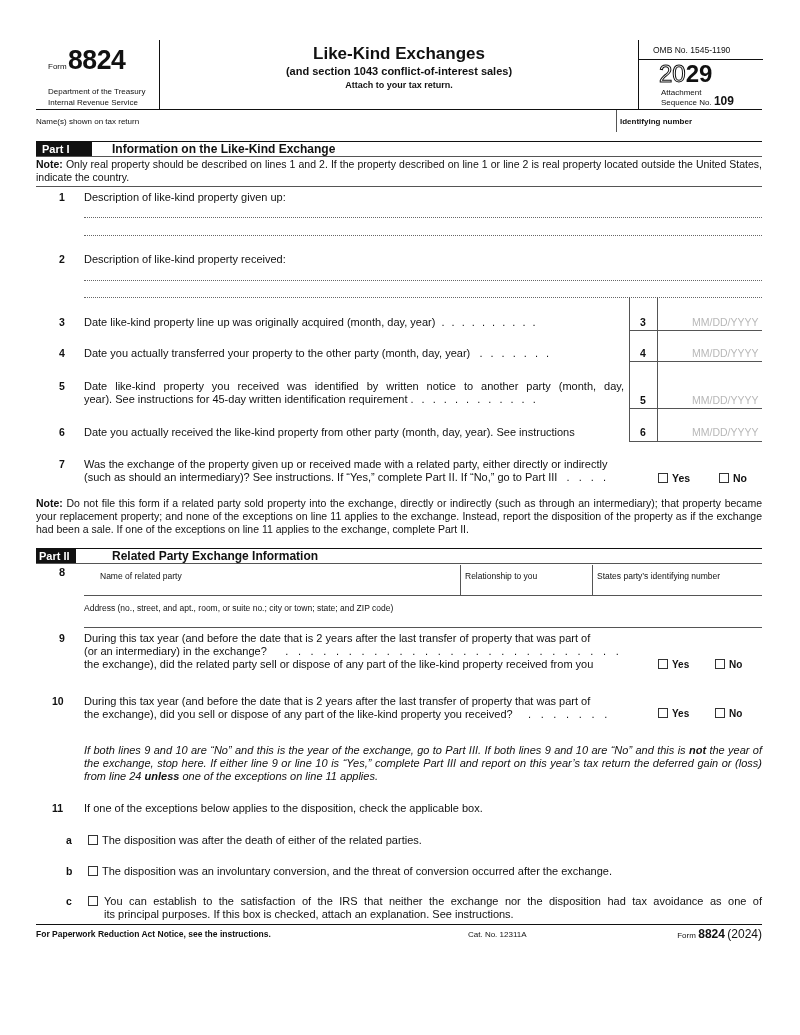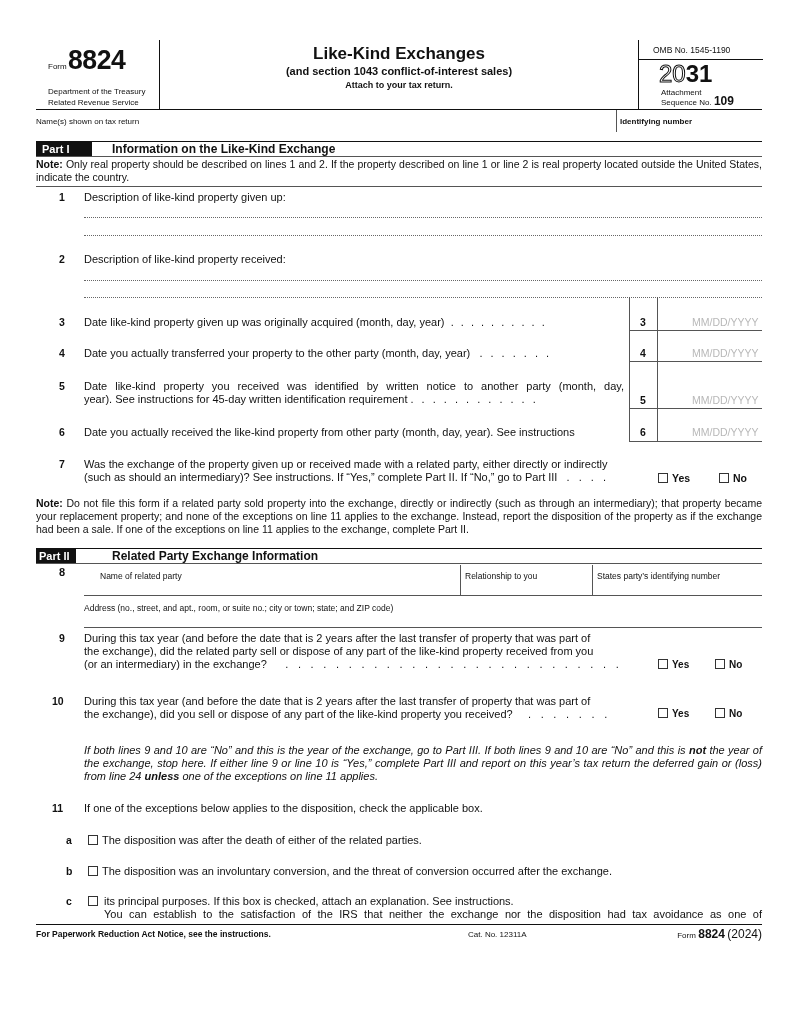--- a/index.html
+++ b/index.html
@@ -43,34 +43,34 @@
   .italic { font-style: italic; }
 </style>
 </head>
 <body>
 
 <div class="abs hdr-left">
   <span class="form-word">Form</span>
   <span class="form-num">8824</span>
   <div class="dept">
     <div>Department of the Treasury</div>
-    <div>Related Revenue Service</div>
+    <div>Internal Revenue Service</div>
   </div>
 </div>
 
 <div class="abs hdr-center">
   <div class="title">Like-Kind Exchanges</div>
   <div class="subtitle">(and section 1043 conflict-of-interest sales)</div>
   <div class="attach">Attach to your tax return.</div>
 </div>
 
 <div class="abs hdr-right">
   <span class="omb">OMB No. 1545-1190</span>
   <div class="omb-line"></div>
-  <div class="year"><span class="outline">20</span><span class="solid">31</span></div>
+  <div class="year"><span class="outline">20</span><span class="solid">29</span></div>
   <div class="attachment">
     <div>Attachment</div>
     <div><span>Sequence No.</span> <span class="seq-no">109</span></div>
   </div>
 </div>
 
 <div class="abs rule-thick" style="left:36px;top:109px;width:726px;"></div>
 
 <div class="abs" style="left:36px;top:110px;width:580px;height:22px;">
   <span class="small">Name(s) shown on tax return</span>
@@ -95,21 +95,21 @@
 
 <div class="abs ln" style="left:59px;top:253px;">2</div>
 <div class="abs txt" style="left:84px;top:253px;">Description of like-kind property received:</div>
 <div class="abs dots-line" style="top:280px;"></div>
 <div class="abs dots-line" style="top:297px;"></div>
 
 <div class="abs vline" style="left:629px;top:297px;height:145px;"></div>
 <div class="abs vline" style="left:657px;top:297px;height:145px;"></div>
 
 <div class="abs ln" style="left:59px;top:316px;">3</div>
-<div class="abs txt" style="left:84px;top:316px;"><span>Date like-kind property given up was originally acquired (month, day, year)</span>&nbsp;&nbsp;<span style="letter-spacing:2px;">. . . . . . . . . .</span></div>
+<div class="abs txt" style="left:84px;top:316px;"><span>Date like-kind property line up was originally acquired (month, day, year)</span>&nbsp;&nbsp;<span style="letter-spacing:2px;">. . . . . . . . . .</span></div>
 <div class="abs ln" style="left:640px;top:316px;">3</div>
 <div class="abs date-ph" style="left:668px;top:316px;">MM/DD/YYYY</div>
 <div class="abs hline" style="left:629px;top:330px;width:133px;"></div>
 
 <div class="abs ln" style="left:59px;top:347px;">4</div>
 <div class="abs txt" style="left:84px;top:347px;"><span>Date you actually transferred your property to the other party (month, day, year)</span>&nbsp;&nbsp;&nbsp;<span style="letter-spacing:2.5px;">. . . . . . .</span></div>
 <div class="abs ln" style="left:640px;top:347px;">4</div>
 <div class="abs date-ph" style="left:668px;top:347px;">MM/DD/YYYY</div>
 <div class="abs hline" style="left:629px;top:361px;width:133px;"></div>
 
@@ -157,22 +157,22 @@
 </div>
 <div class="abs hline" style="left:84px;top:595px;width:678px;"></div>
 <div class="abs" style="left:84px;top:597px;width:678px;height:30px;">
   <span class="cell-label">Address (no., street, and apt., room, or suite no.; city or town; state; and ZIP code)</span>
 </div>
 <div class="abs hline" style="left:84px;top:627px;width:678px;"></div>
 
 <div class="abs ln" style="left:59px;top:632px;">9</div>
 <div class="abs txt" style="left:84px;top:632px;width:570px;">
   <div>During this tax year (and before the date that is 2 years after the last transfer of property that was part of</div>
+  <div><span>(or an intermediary) in the exchange?</span>&nbsp;&nbsp;&nbsp;&nbsp;&nbsp;&nbsp;<span style="letter-spacing:3.3px;">. . . . . . . . . . . . . . . . . . . . . . . . . . .</span></div>
   <div>the exchange), did the related party sell or dispose of any part of the like-kind property received from you</div>
-  <div><span>(or an intermediary) in the exchange?</span>&nbsp;&nbsp;&nbsp;&nbsp;&nbsp;&nbsp;<span style="letter-spacing:3.3px;">. . . . . . . . . . . . . . . . . . . . . . . . . . .</span></div>
 </div>
 <div class="abs yn" style="left:658px;top:659px;font-size:10px;"><span class="cb"></span><span>Yes</span></div>
 <div class="abs yn" style="left:715px;top:659px;font-size:10px;"><span class="cb"></span><span>No</span></div>
 
 <div class="abs ln" style="left:52px;top:695px;">10</div>
 <div class="abs txt" style="left:84px;top:695px;width:570px;">
   <div>During this tax year (and before the date that is 2 years after the last transfer of property that was part of</div>
   <div><span>the exchange), did you sell or dispose of any part of the like-kind property you received?</span>&nbsp;&nbsp;&nbsp;&nbsp;&nbsp;<span style="letter-spacing:3.3px;">. . . . . . .</span></div>
 </div>
 <div class="abs yn" style="left:658px;top:708px;font-size:10px;"><span class="cb"></span><span>Yes</span></div>
@@ -185,21 +185,21 @@
 
 <div class="abs ln" style="left:66px;top:834px;">a</div>
 <div class="abs txt" style="left:88px;top:834px;"><span class="cb"></span><span>The disposition was after the death of either of the related parties.</span></div>
 
 <div class="abs ln" style="left:66px;top:865px;">b</div>
 <div class="abs txt" style="left:88px;top:865px;"><span class="cb"></span><span>The disposition was an involuntary conversion, and the threat of conversion occurred after the exchange.</span></div>
 
 <div class="abs ln" style="left:66px;top:895px;">c</div>
 <div class="abs txt" style="left:88px;top:895px;"><span class="cb"></span></div>
 <div class="abs txt" style="left:104px;top:895px;width:658px;">
+  <div style="text-align:justify;text-align-last:justify;">You can establish to the satisfaction of the IRS that neither the exchange nor the disposition had tax avoidance as one of</div>
   <div>its principal purposes. If this box is checked, attach an explanation. See instructions.</div>
-  <div style="text-align:justify;text-align-last:justify;">You can establish to the satisfaction of the IRS that neither the exchange nor the disposition had tax avoidance as one of</div>
 </div>
 
 <div class="abs footer">
   <span class="abs" style="left:0;top:4px;font-weight:bold;">For Paperwork Reduction Act Notice, see the instructions.</span>
   <span class="abs" style="left:432px;top:5px;font-size:8px;">Cat. No. 12311A</span>
   <span class="abs" style="right:0;top:2px;"><span style="font-size:8px;">Form</span> <b style="font-size:12px;">8824</b> <span style="font-size:12px;">(2024)</span></span>
 </div>
 
 </body></html>

